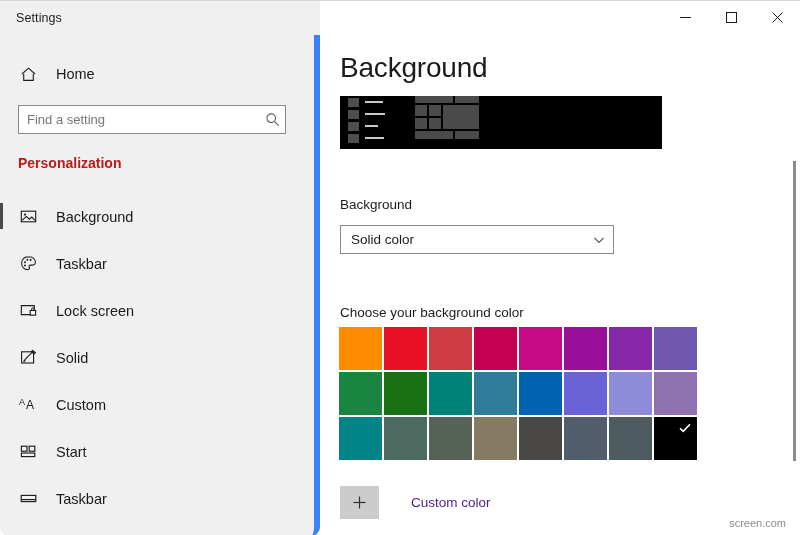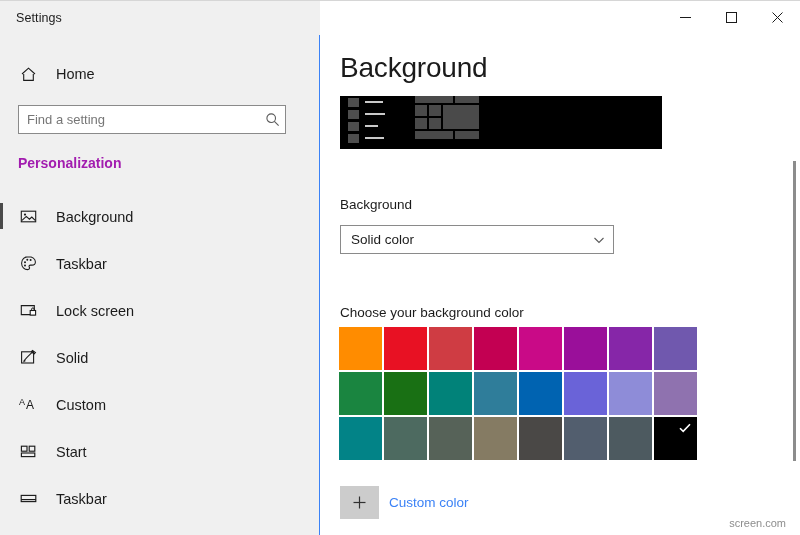--- a/index.html
+++ b/index.html
@@ -66,22 +66,23 @@
   #btn-close { right: 0px; }
   .winbtn svg { display: block; }
 
   
   #sidebar {
     position: absolute;
     top: 0; left: 0;
     width: 320px;
     height: 535px;
     background: #f0f0f0;
-    border-right: 1px solid #3b82f6;
+    border-right: 6px solid #3b82f6;
     box-sizing: border-box;
+    border-radius: 9px;
   }
   #home-row {
     position: absolute;
     top: 58px;
     left: 0;
     width: 320px;
     height: 30px;
     display: flex;
     align-items: center;
   }
@@ -129,21 +130,21 @@
     align-items: center;
     justify-content: center;
     color: #5a5a5a;
   }
   #section-title {
     position: absolute;
     top: 154px;
     left: 18px;
     font-size: 14px;
     font-weight: bold;
-    color: #a21caf;
+    color: #b91c1c;
     white-space: nowrap;
   }
   #nav-list {
     position: absolute;
     top: 192px;
     left: 0;
     width: 320px;
   }
   .nav-row {
     position: relative;
@@ -284,23 +285,23 @@
   #custom-swatch {
     width: 39px;
     height: 33px;
     background: #cccccc;
     display: flex;
     align-items: center;
     justify-content: center;
     color: #303030;
   }
   #custom-label {
-    margin-left: 10px;
+    margin-left: 32px;
     font-size: 13.5px;
-    color: #3b82f6;
+    color: #4c1d95;
     white-space: nowrap;
   }
 
   
   #scroll-track {
     position: absolute;
     top: 34px;
     right: 0;
     width: 11px;
     height: 501px;

